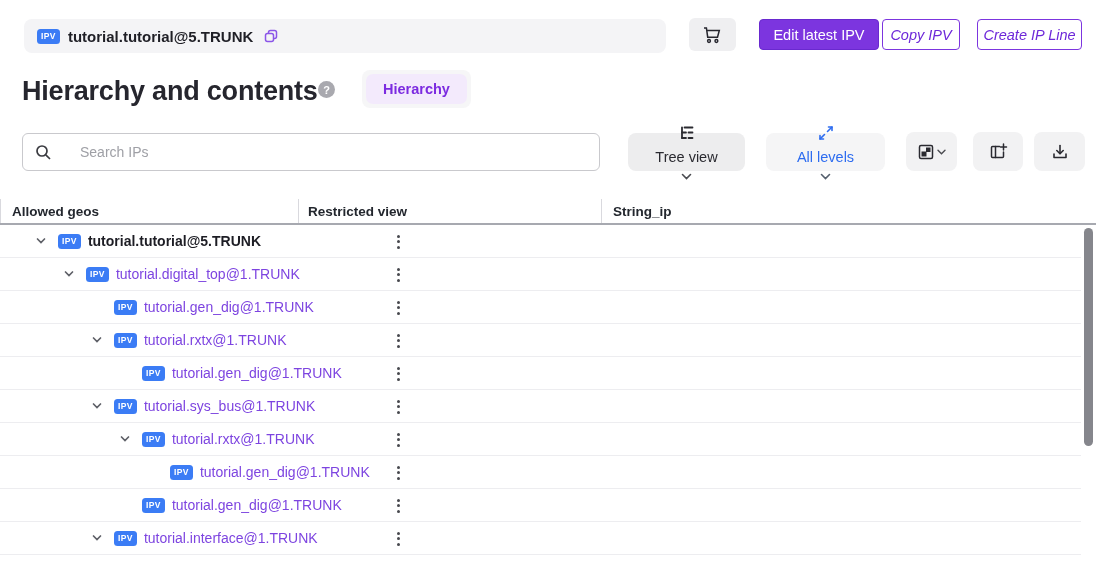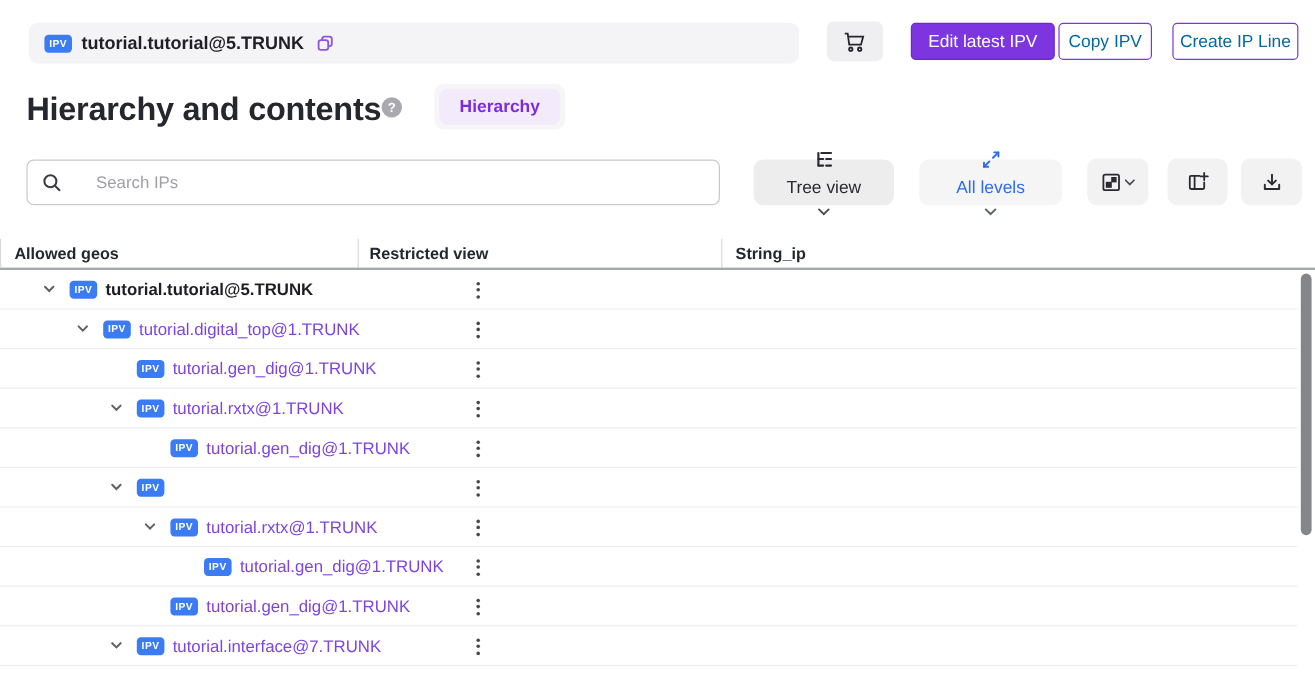--- a/index.html
+++ b/index.html
@@ -14,21 +14,21 @@
     background:#3b7cf5; color:#fff; font-size:8.5px; font-weight:700; letter-spacing:.4px;
     border-radius:3.5px; padding:3px 4px; min-width:21px; height:15px; }
   .title-pill .t { font-size:15px; font-weight:700; color:#1f1f26; }
   .icon-copy { display:inline-flex; margin-left:2px; cursor:pointer; }
 
   .cart-btn { position:absolute; left:689px; top:18px; width:47px; height:33px;
     background:#efeff1; border:none; border-radius:6px; display:flex; align-items:center; justify-content:center; cursor:pointer;}
   .btn { position:absolute; top:19px; height:31px; border-radius:4px; font-size:14.5px;
     font-family:"Liberation Sans",sans-serif; cursor:pointer; display:flex; align-items:center; justify-content:center;}
   .btn-primary { left:759px; width:120px; background:#7c35df; border:1px solid #6929cf; color:#fff; }
-  .btn-outline { background:#fff; border:1px solid #7c35df; color:#0369a1; }
+  .btn-outline { background:#fff; border:1px solid #7c35df; color:#6d28d9;font-style:italic; }
   .btn-copy { left:882px; width:78px; }
   .btn-create { left:977px; width:105px; }
 
   
   .page-title { position:absolute; left:22px; top:76px; font-size:27px; font-weight:700;
     color:#26262e; letter-spacing:-0.2px; }
   .help-icon { position:absolute; left:318px; top:81px; width:17px; height:17px; border-radius:50%;
     background:#a9a9af; color:#fff; font-size:11px; font-weight:700; display:flex;
     align-items:center; justify-content:center; cursor:pointer; }
   .tabs { position:absolute; left:362px; top:70px; height:38px; background:#f6f6f7;
@@ -282,20 +282,21 @@
     </span>
   </div>
       <div class="trow">
     <span class="indent" style="width: 90px;"></span>
     <span class="caret">
       <svg width="12" height="12" viewBox="0 0 12 12" fill="none" stroke="#5f6168" stroke-width="1.7" stroke-linecap="round">
         <path d="M2.5 4 6 7.5 9.5 4"></path>
       </svg>
     </span>
     <span class="ipv-badge">IPV</span>
+    <span class="ip-link">tutorial.sys_bus@1.TRUNK</span>
     <span class="kebab">
       <span></span>
           <span></span>
           <span></span>
     </span>
   </div>
       <div class="trow">
     <span class="indent" style="width: 118px;"></span>
     <span class="caret">
       <svg width="12" height="12" viewBox="0 0 12 12" fill="none" stroke="#5f6168" stroke-width="1.7" stroke-linecap="round">
@@ -341,21 +342,21 @@
     </span>
   </div>
       <div class="trow">
     <span class="indent" style="width: 90px;"></span>
     <span class="caret">
       <svg width="12" height="12" viewBox="0 0 12 12" fill="none" stroke="#5f6168" stroke-width="1.7" stroke-linecap="round">
         <path d="M2.5 4 6 7.5 9.5 4"></path>
       </svg>
     </span>
     <span class="ipv-badge">IPV</span>
-    <span class="ip-link">tutorial.interface@7.TRUNK</span>
+    <span class="ip-link">tutorial.interface@1.TRUNK</span>
     <span class="kebab">
       <span></span>
           <span></span>
           <span></span>
     </span>
   </div>
     </div>
 </div>
 
 <div class="vscroll"></div>

